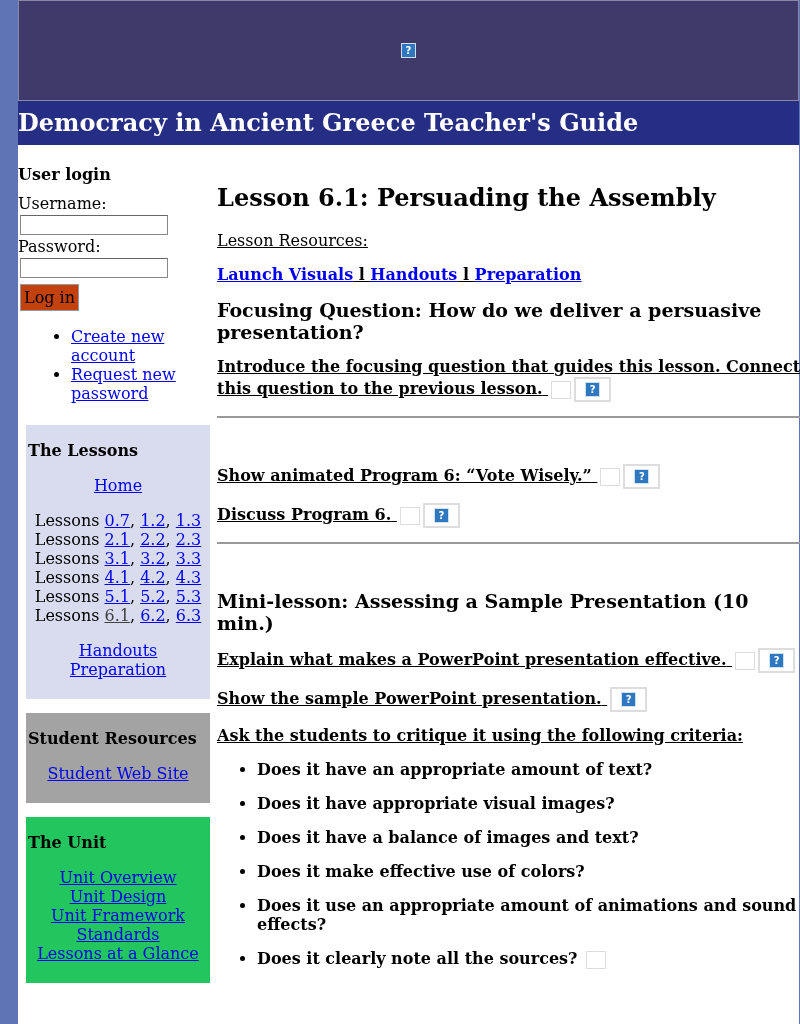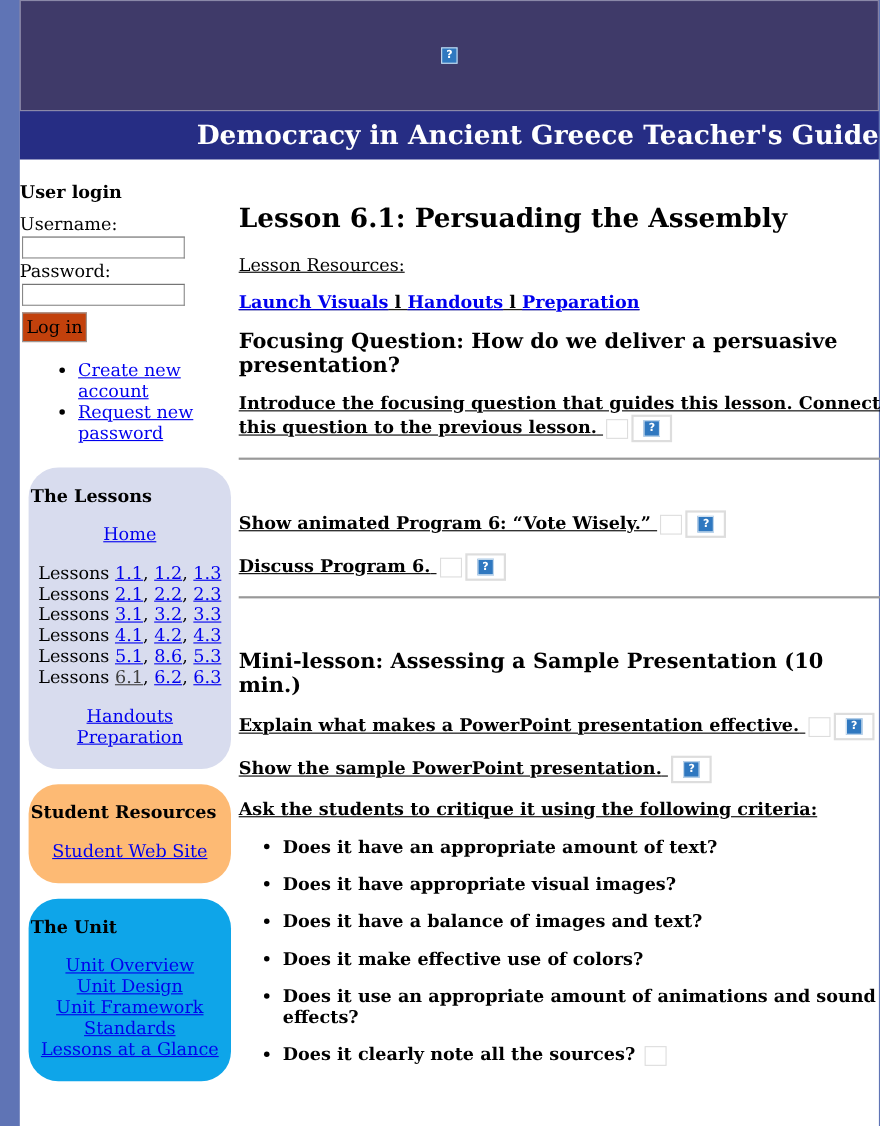--- a/index.html
+++ b/index.html
@@ -24,41 +24,41 @@
     .qicon {
       display: inline-block; width: 13px; height: 13px;
       background: #2f78c0; border: 1px solid #cfe0f0;
       color: #fff; font-size: 10px; line-height: 13px; text-align: center;
       font-family: "DejaVu Sans", sans-serif; font-weight: bold;
       box-sizing: content-box;
     }
     .titlebar {
       position: absolute; left: 0; top: 101px; width: 781px; height: 44px;
       background: #262d84; color: #fff;
-      font-size: 24px; font-weight: bold; text-align: right; line-height: 44px;
+      font-size: 24px; font-weight: bold; text-align: left; line-height: 44px;
     }
     .sidebar { position: absolute; left: 0; top: 145px; width: 190px; }
     .login h2 { font-size: 16px; margin: 20px 0 10px 0; font-weight: bold; }
     .login label { display: block; font-size: 16px; line-height: 19px; }
     .login input {
       display: block; width: 146px; height: 18px; margin: 2px 0 2px 2px;
       border: 1px solid #888; border-top-color: #666; padding: 0;
     }
     .login button {
       margin: 4px 0 0 2px; font-family: "DejaVu Serif", serif; font-size: 16px;
       background: #c2410c; border: 1px solid #999; padding: 2px 3px; height: 27px;
     }
     .login ul { margin: 16px 0 0 0; padding-left: 53px; font-size: 16px; line-height: 19px; }
-    .block { margin-left: 8px; width: 180px; padding: 16px 2px 12px 2px; font-size: 16px; line-height: 19px; border-radius: 27px; }
+    .block { margin-left: 8px; width: 180px; padding: 16px 2px 12px 2px; font-size: 16px; line-height: 19px; }
     .block h3 { font-size: 16px; font-weight: bold; margin: 0 0 16px 0; }
     .block p { margin: 0 0 16px 0; text-align: center; }
     .block p:last-child { margin-bottom: 8px; }
     .lessons-blk { background: #d8dcee; margin-top: 22px; }
-    .student-blk { background: #fdba74; margin-top: 14px; }
-    .unit-blk { background: #0ea5e9; margin-top: 14px; }
+    .student-blk { background: #a3a3a3; margin-top: 14px; }
+    .unit-blk { background: #22c55e; margin-top: 14px; }
     .main { position: absolute; left: 199px; top: 145px; width: 586px; font-size: 16px; line-height: 20px; }
     .main h1 { font-size: 24px; margin: 38px 0 18px 0; line-height: 30px; }
     .main p { margin: 0 0 14px 0; text-decoration: underline; }
     .main h2 { font-size: 19px; margin: 0 0 14px 0; line-height: 22px; }
     .main hr { border: none; border-top: 2px solid #999; margin: 10px 0 0 0; }
     .sec { margin-top: 46px; }
     .strong { font-weight: bold; }
     .ph { display: inline-block; width: 18px; height: 16px; border: 1px solid #ddd; vertical-align: middle; margin-left: 3px; }
     .qbtn { display: inline-block; padding: 3px 9px; border: 2px solid #ddd; vertical-align: middle; margin-left: 3px; line-height: 0; }
     .crit { margin: 0; padding-left: 40px; }
@@ -84,25 +84,25 @@
       <ul>
         <li><a href="#">Create new account</a></li>
         <li><a href="#">Request new password</a></li>
       </ul>
     </div>
 
     <div class="block lessons-blk">
       <h3>The Lessons</h3>
       <p><a href="#">Home</a></p>
       <p>
-        <span><span>Lessons </span><a href="#">1.1</a>, <a href="#">1.2</a>, <a href="#">1.3</a></span><br>
+        <span><span>Lessons </span><a href="#">0.7</a>, <a href="#">1.2</a>, <a href="#">1.3</a></span><br>
         <span><span>Lessons </span><a href="#">2.1</a>, <a href="#">2.2</a>, <a href="#">2.3</a></span><br>
         <span><span>Lessons </span><a href="#">3.1</a>, <a href="#">3.2</a>, <a href="#">3.3</a></span><br>
         <span><span>Lessons </span><a href="#">4.1</a>, <a href="#">4.2</a>, <a href="#">4.3</a></span><br>
-        <span><span>Lessons </span><a href="#">5.1</a>, <a href="#">8.6</a>, <a href="#">5.3</a></span><br>
+        <span><span>Lessons </span><a href="#">5.1</a>, <a href="#">5.2</a>, <a href="#">5.3</a></span><br>
         <span><span>Lessons </span><a href="#" class="visited">6.1</a>, <a href="#">6.2</a>, <a href="#">6.3</a></span>
       </p>
       <p>
         <a href="#">Handouts</a><br>
         <a href="#">Preparation</a>
       </p>
     </div>
 
     <div class="block student-blk">
       <h3>Student Resources</h3>

